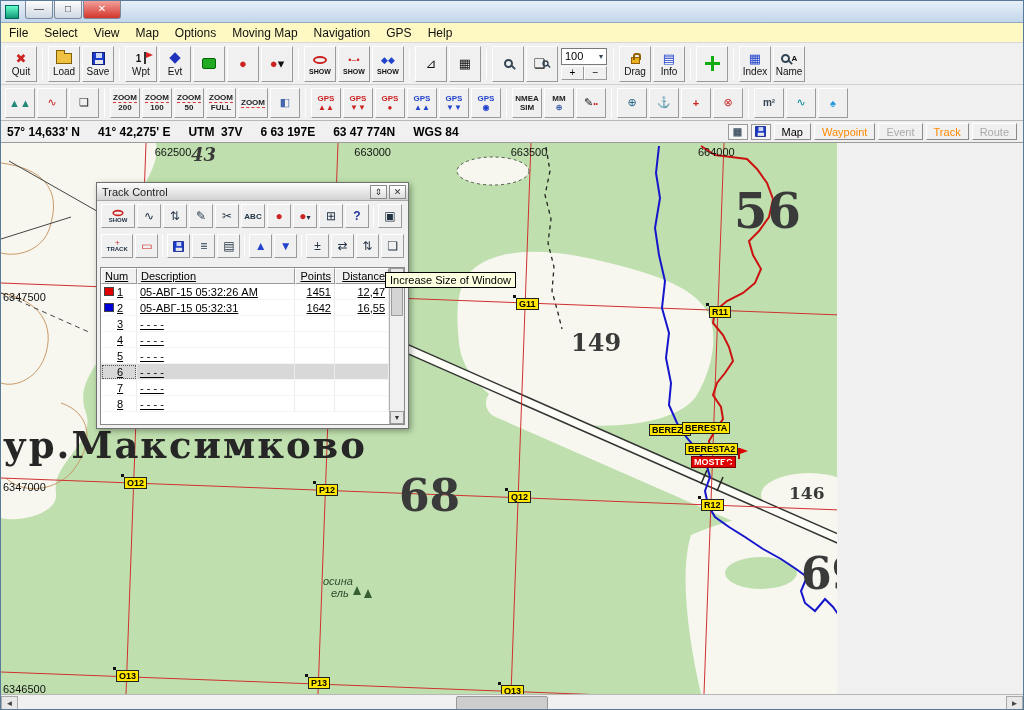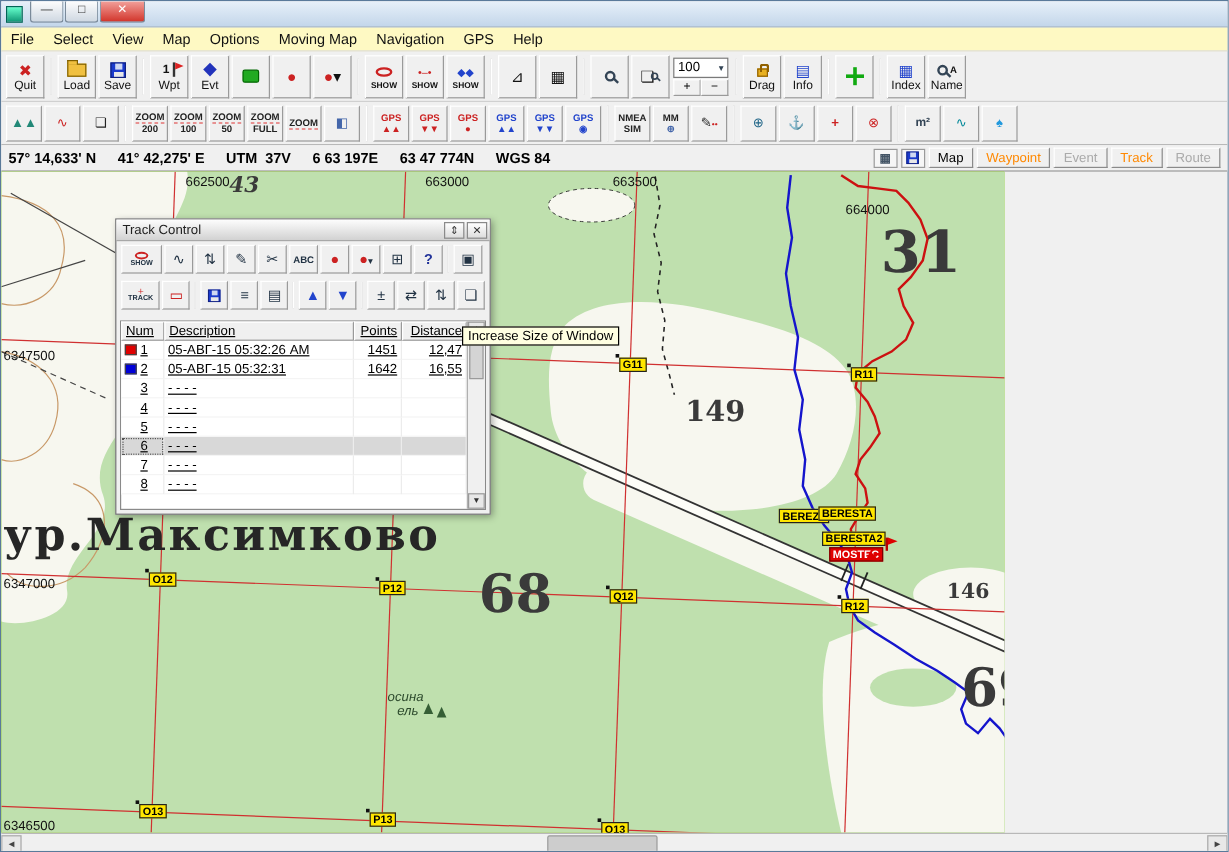--- a/index.html
+++ b/index.html
@@ -63,21 +63,21 @@
   .statusbar { height:22px; background:#f0f0f0; border-bottom:1px solid #9a9a9a; display:flex; align-items:center;
                font:bold 12px "Liberation Sans",sans-serif; padding:0 6px; color:#000; }
   .sb-field { margin-right:18px; white-space:pre; }
   .sb-right { margin-left:auto; display:flex; align-items:center; gap:3px; }
   .sb-ic { width:20px; height:16px; border:1px solid #9a9a9a; background:#f6f6f6; display:flex; align-items:center; justify-content:center; font-size:10px; color:#456; }
   .sb-btn { height:17px; padding:0 7px; font:11px "Liberation Sans",sans-serif; background:#f0f0f0;
             border:1px solid; border-color:#ffffff #8a8a8a #8a8a8a #ffffff; display:flex; align-items:center; }
   .sb-btn.orange { color:#f80; } .sb-btn.gray { color:#aaa; } .sb-btn.black { color:#000; }
 
   
-  .maparea { position:relative; width:836px; height:551px; overflow:hidden; background:#84cc16; }
+  .maparea { position:relative; width:836px; height:551px; overflow:hidden; background:#eab308; }
   .maparea svg { position:absolute; left:0; top:0; }
   .map-lbl { position:absolute; font:11px "Liberation Sans",sans-serif; color:#111; z-index:4; }
   .map-num { position:absolute; font-family:"DejaVu Serif",serif; font-weight:bold; color:#3a3a3a; z-index:4; }
   .mk { position:absolute; background:#ffe600; border:1px solid #222; font:bold 9px "Liberation Sans",sans-serif;
         line-height:10px; padding:0 2px; z-index:6; }
   .mk::before { content:""; position:absolute; left:-4px; top:-4px; width:3px; height:3px; background:#111; }
   .wp { position:absolute; background:#ffe600; border:1px solid #222; font:bold 9px "Liberation Sans",sans-serif;
         line-height:10px; padding:0 2px; z-index:7; }
   .wp-red { background:#e00000; color:#fff; border-color:#7a0000; }
   .red-flag { position:absolute; width:2px; height:11px; background:#b00; z-index:7; }
@@ -446,28 +446,28 @@
 
       <g fill="#355e35">
         <path d="M352,452 l4,-9 l4,9 z"></path>
         <path d="M363,455 l4,-9 l4,9 z"></path>
       </g>
     </svg>
 
     <span class="map-lbl" style="left:147px;top:3px;width:50px;text-align:center;">662500</span>
     <span class="map-lbl" style="left:340px;top:3px;width:50px;text-align:right;">663000</span>
     <span class="map-lbl" style="left:503px;top:3px;width:50px;text-align:center;">663500</span>
-    <span class="map-lbl" style="left:697px;top:3px;width:50px;text-align:center;margin-top:23px;">664000</span>
+    <span class="map-lbl" style="left:697px;top:3px;width:50px;">664000</span>
     <span class="map-lbl" style="left:892px;top:3px;width:50px;text-align:center;">664500</span>
     <span class="map-lbl" style="left:2px;top:148px;">6347500</span>
     <span class="map-lbl" style="left:2px;top:338px;">6347000</span>
     <span class="map-lbl" style="left:2px;top:540px;">6346500</span>
 
     <span class="map-num" style="left:190px;top:1px;font-size:18px;font-style:italic;">43</span>
-    <span class="map-num" style="left:733px;top:40px;font-size:48px;">31</span>
+    <span class="map-num" style="left:733px;top:40px;font-size:48px;">56</span>
     <span class="map-num" style="left:570px;top:185px;font-size:24px;">149</span>
     <span class="map-num" style="left:398px;top:327px;font-size:44px;">68</span>
     <span class="map-num" style="left:788px;top:340px;font-size:17px;">146</span>
     <span class="map-num" style="left:800px;top:405px;font-size:44px;">69</span>
     <span class="map-num" style="left:2px;top:280px;font-size:37px;letter-spacing:2px;color:#262626;">ур.Максимково</span>
     <span class="map-lbl" style="left:322px;top:432px;font-size:11px;font-style:italic;color:#2d4a2d;">осина</span>
     <span class="map-lbl" style="left:330px;top:444px;font-size:11px;font-style:italic;color:#2d4a2d;">ель</span>
 
     <span class="mk" style="left:515px;top:155px;">G11</span>
     <span class="mk" style="left:708px;top:163px;">R11</span>

